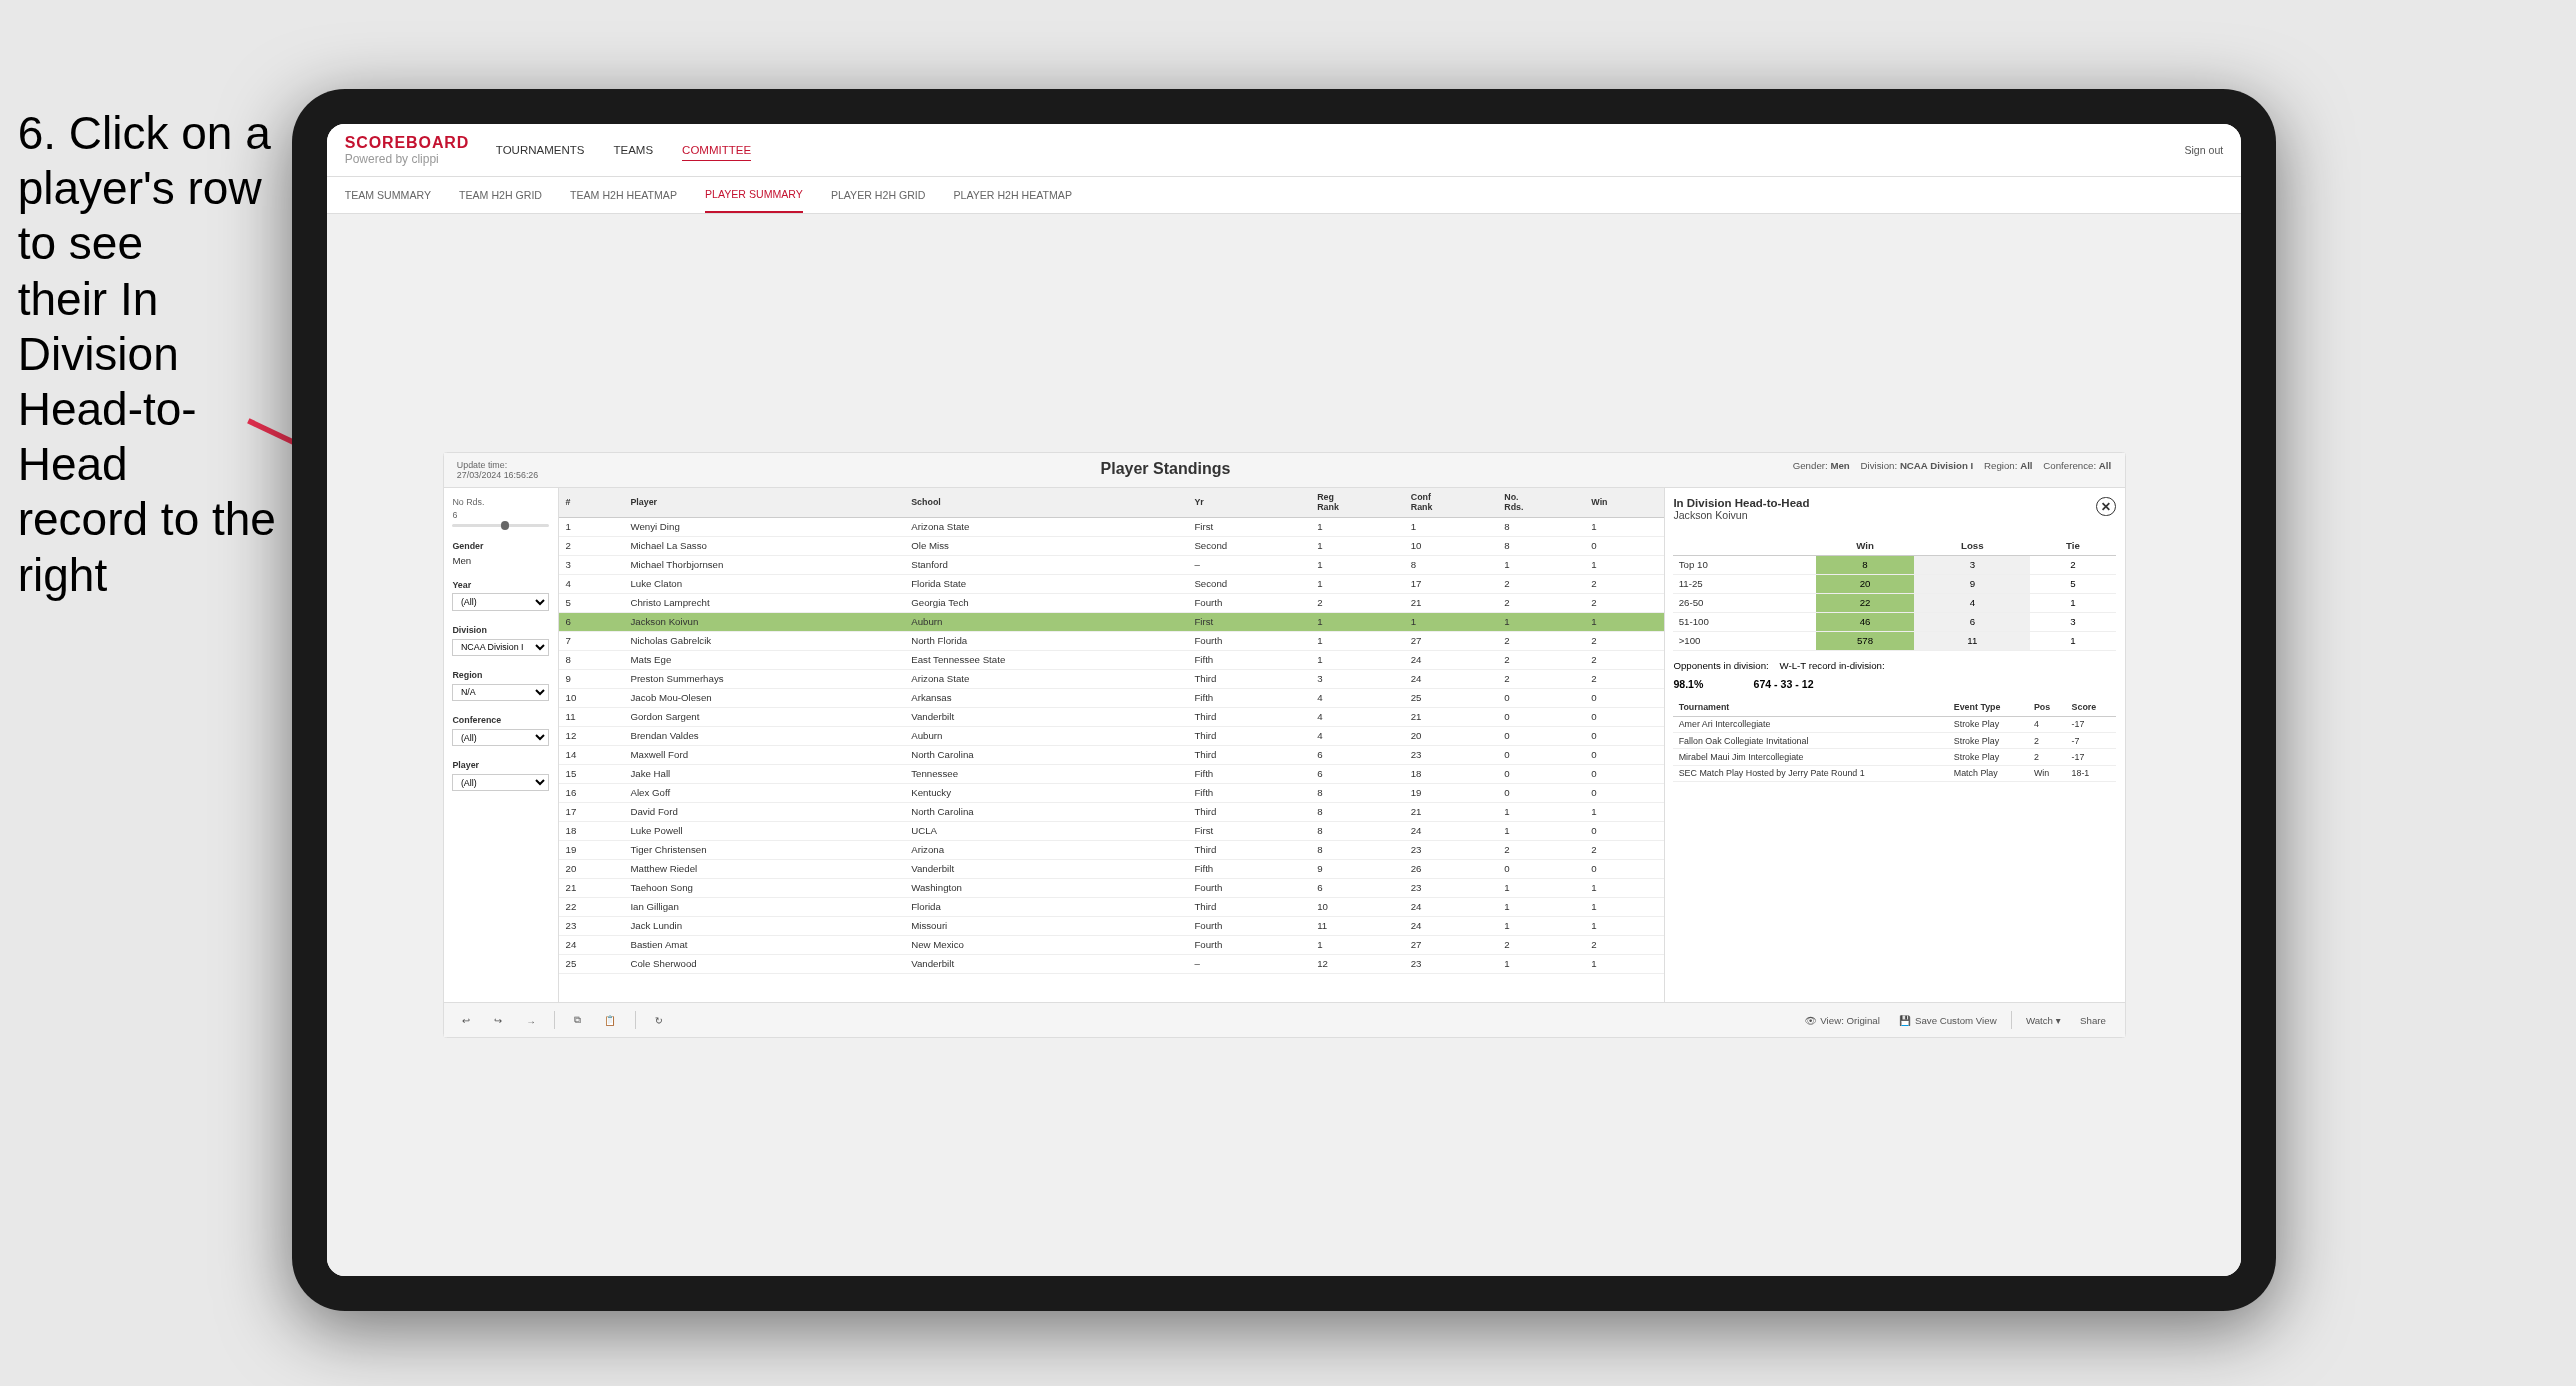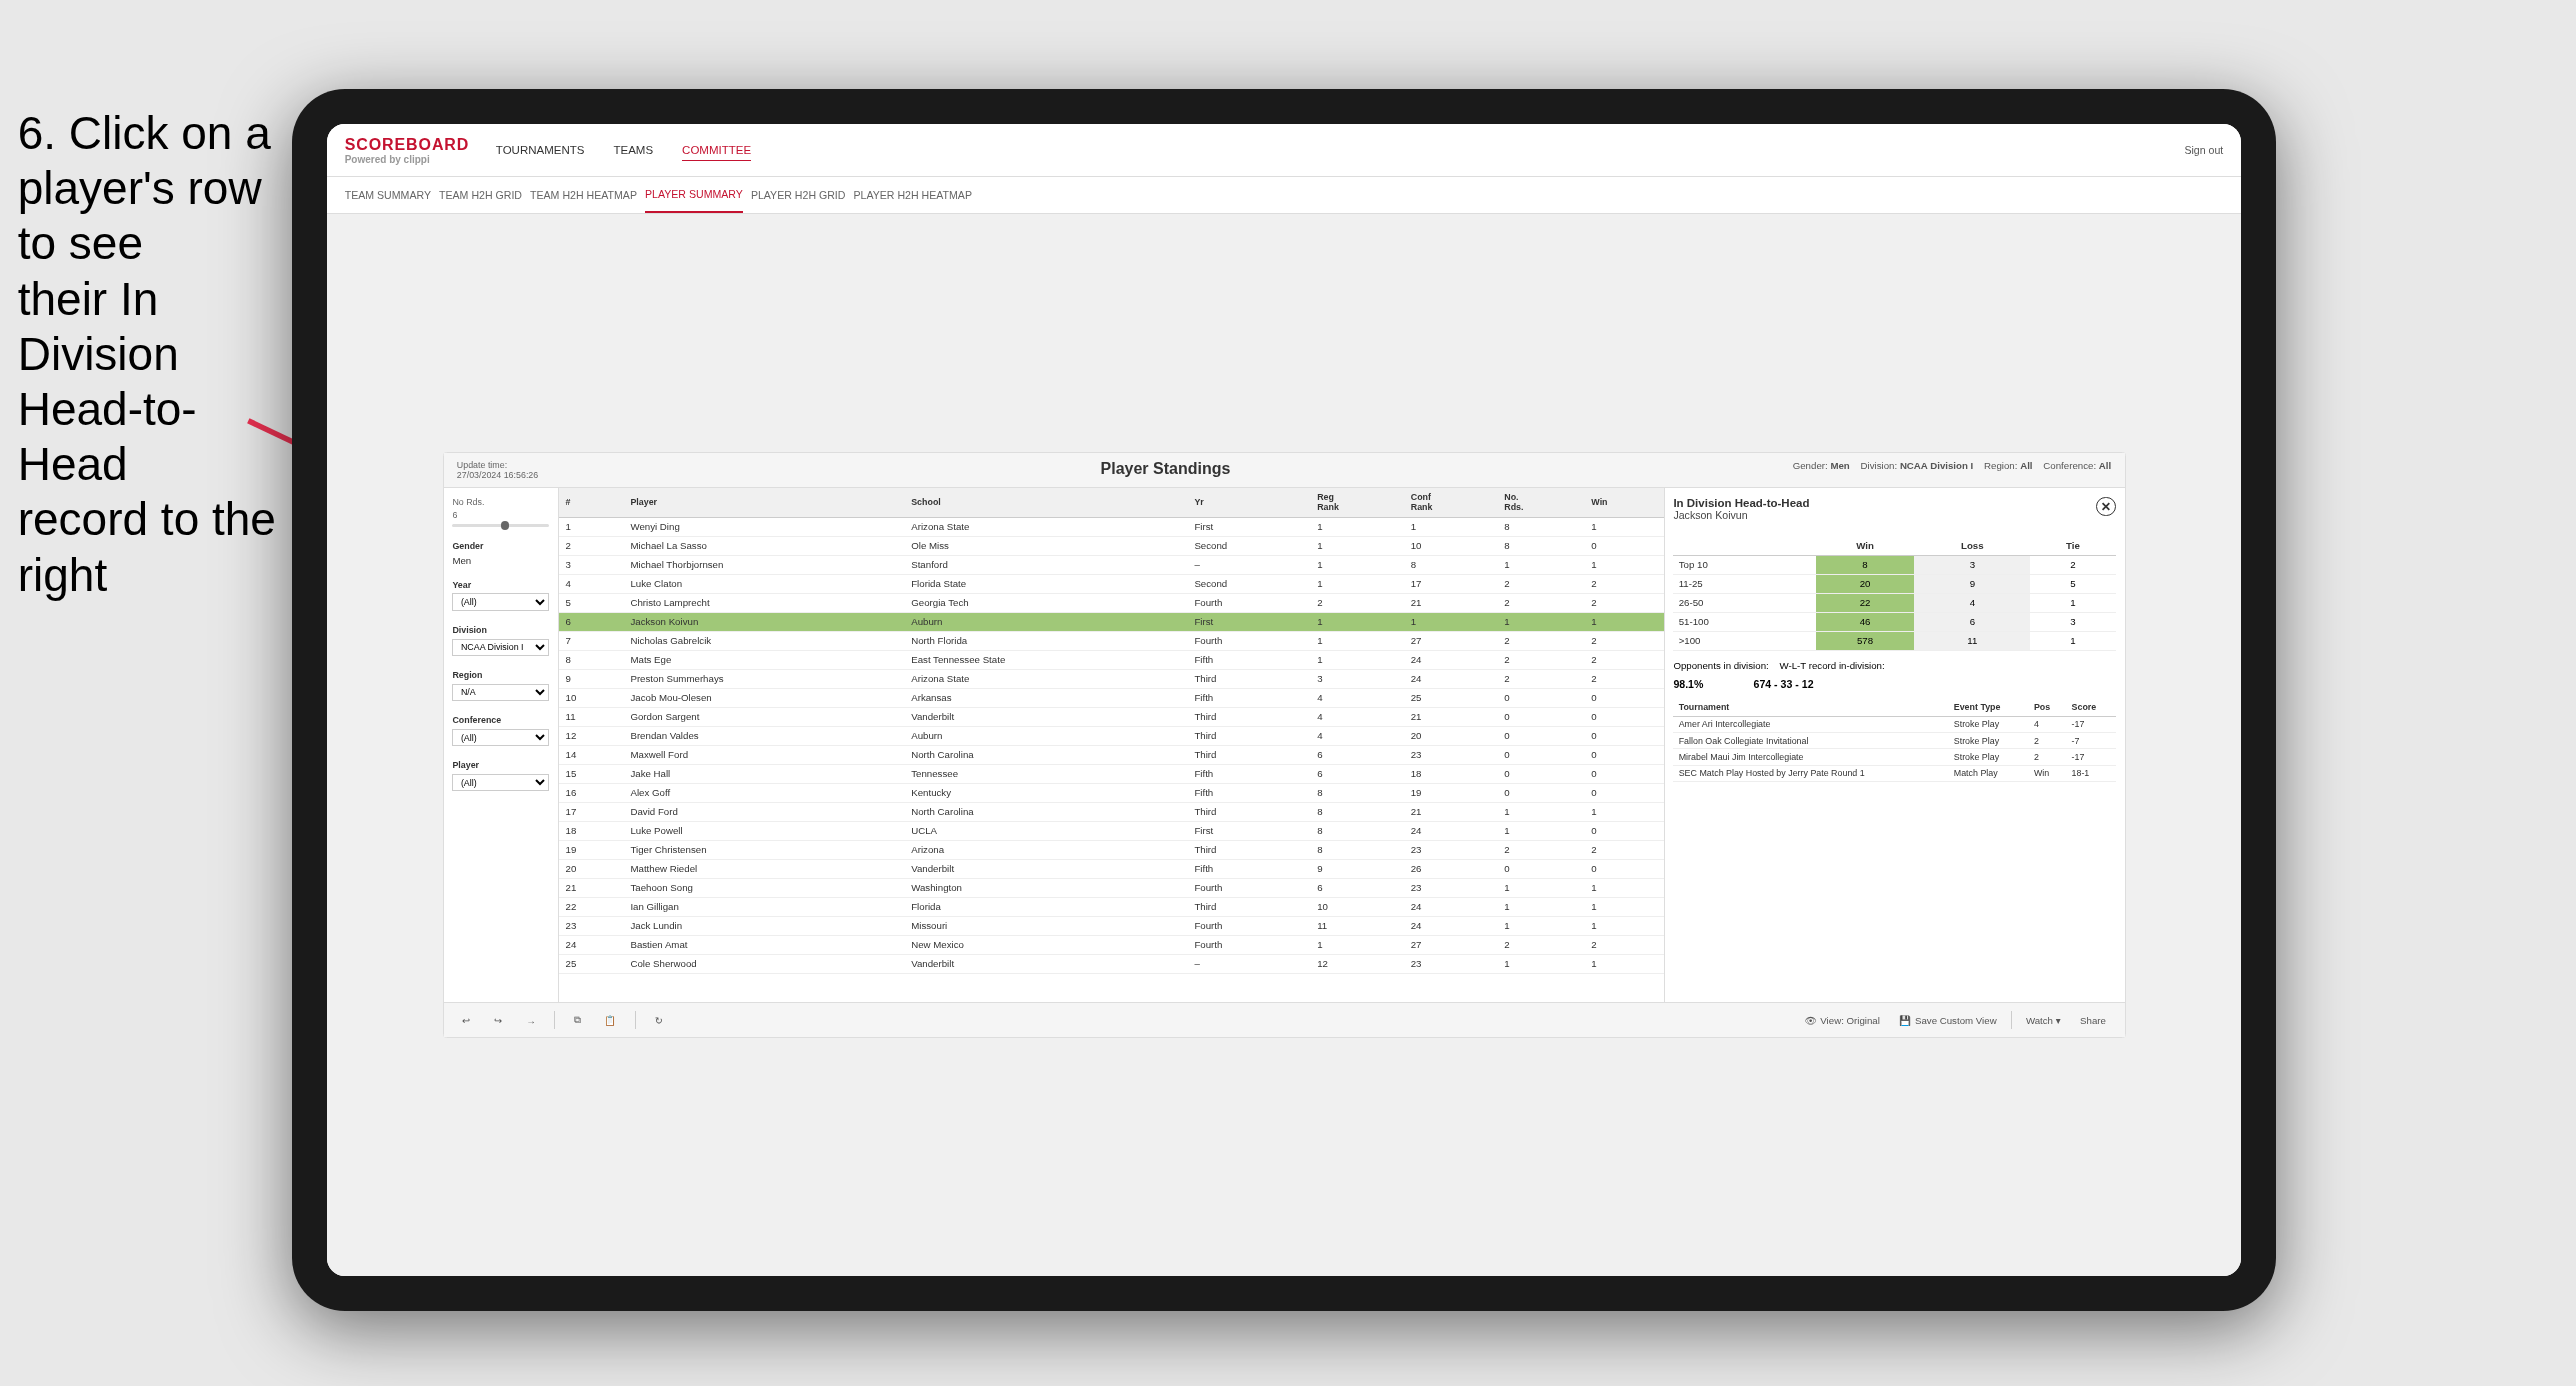--- a/index.html
+++ b/index.html
@@ -76,23 +76,22 @@
     }
 
     .logo-text {
       font-size: 16px;
       font-weight: 900;
       color: #c41230;
       letter-spacing: 0.9px;
     }
 
     .logo-sub {
-      font-size: 10px;
+      font-size: 12px;
       color: #999;
-      font-weight: bold;
     }
 
     .nav-links {
       display: flex;
       gap: 29px;
       flex: 1;
     }
 
     .nav-link {
       font-size: 11.5px;
@@ -117,21 +116,21 @@
 
     
     .sub-nav {
       background: #fff;
       border-bottom: 1.8px solid #ddd;
       padding: 0 17.7px;
       display: flex;
       align-items: center;
       height: 37px;
       flex-shrink: 0;
-      gap: 8px;
+      gap: 28px;
     }
 
     .sub-nav-link {
       font-size: 10.6px;
       color: #666;
       cursor: pointer;
       padding: 10.6px 0;
     }
 
     .sub-nav-link.active {

